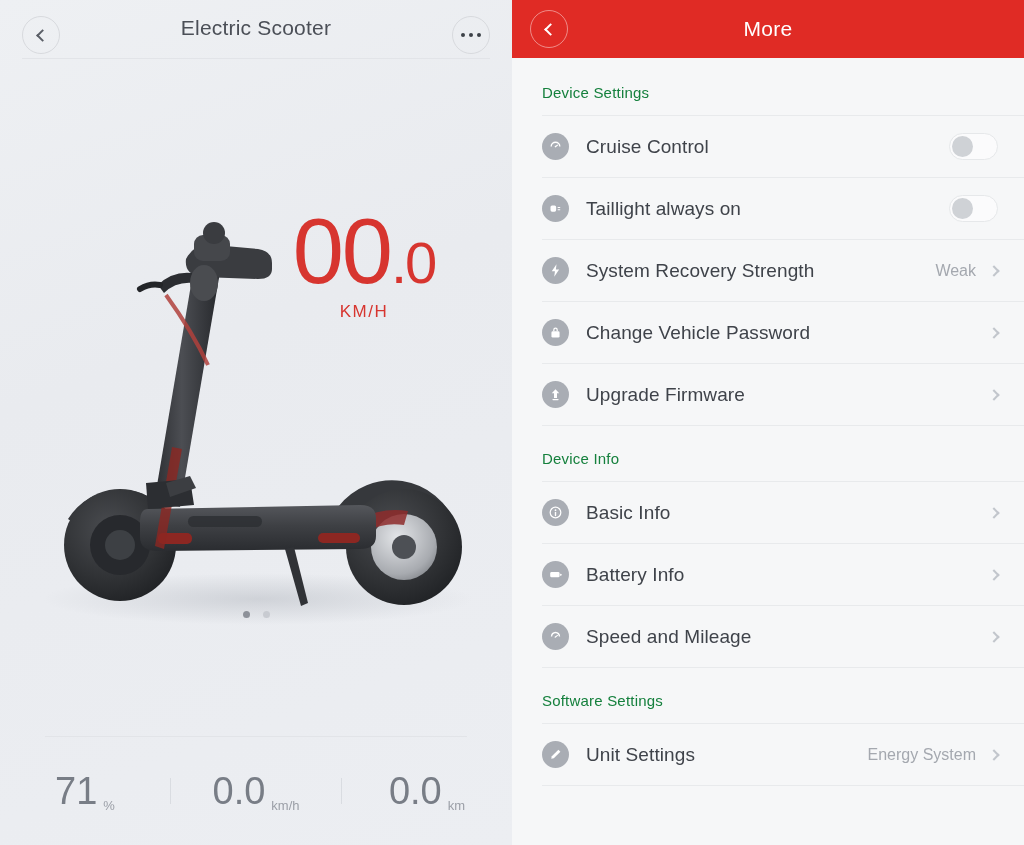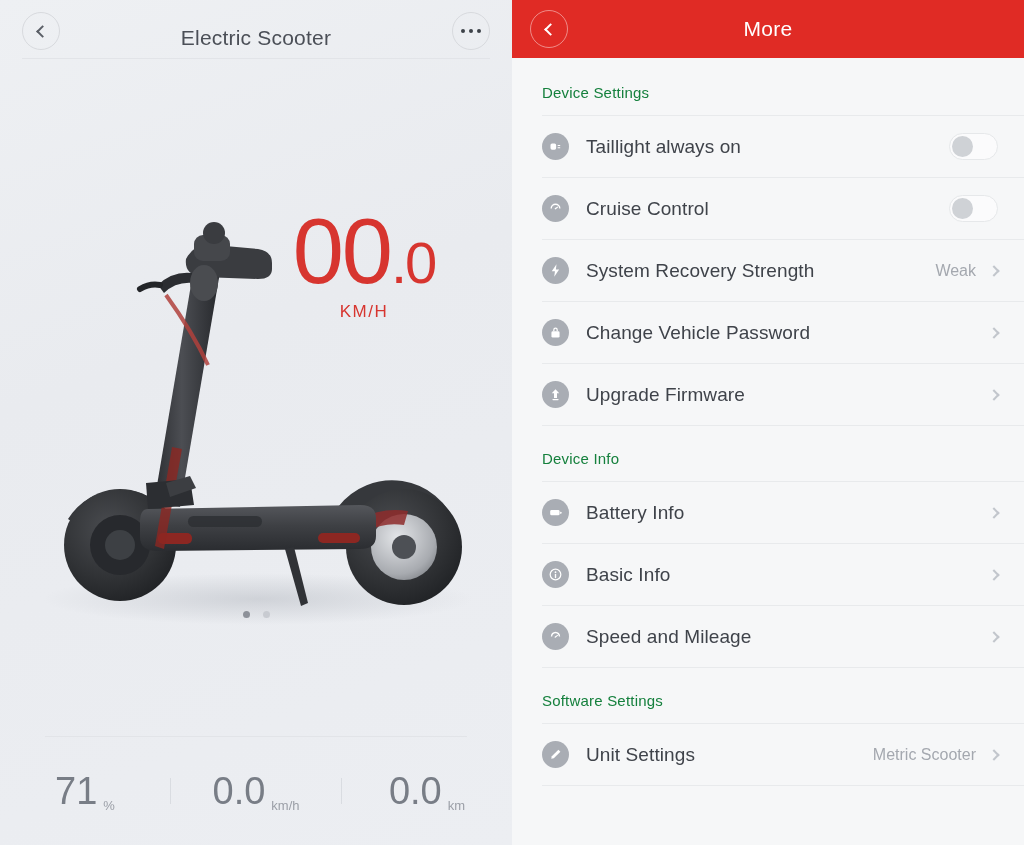--- a/index.html
+++ b/index.html
@@ -14,22 +14,22 @@
 
   
   .left-panel {
     width: 512px; height: 845px;
     position: relative;
     background: linear-gradient(160deg,#eef0f3 0%,#e9ebef 40%,#eceef2 100%);
     display: flex; flex-direction: column;
   }
   .l-header {
     height: 58px; flex: 0 0 58px;
-    display: flex; align-items: flex-end;
-    padding: 8px 22px;
+    display: flex; align-items: flex-start;
+    padding: 16px 22px;
     position: relative;
   }
   .circle-btn {
     width: 38px; height: 38px; border-radius: 50%;
     border: 1px solid #d8dade;
     display: flex; align-items: center; justify-content: center;
     background: transparent;
   }
   .chev-left {
     width: 9px; height: 9px;
@@ -293,46 +293,46 @@
       <div class="circle-btn">
         <span class="chev-left"></span>
       </div>
       <div class="r-title">More</div>
     </div>
 
     <div class="list">
 
       <div class="sec-title">Device Settings</div>
 
+      <div class="row first">
+        <span class="icon-circle">
+          <svg width="15" height="15" viewBox="0 0 24 24">
+              <path d="M12 4a8 8 0 0 0-8 8h2.2A5.8 5.8 0 0 1 12 6.2 5.8 5.8 0 0 1 17.8 12H20a8 8 0 0 0-8-8z" fill="#fff"></path>
+              <path d="M15.6 8.8l-4.3 2.5a1.1 1.1 0 1 0 1.1 1.9l4-3.1z" fill="#fff"></path>
+            </svg>
+        </span>
+        <span class="row-label">Cruise Control</span>
+        <span class="toggle">
+            <i></i>
+          </span>
+      </div>
+
       <div class="row">
         <span class="icon-circle">
           <svg width="15" height="15" viewBox="0 0 24 24">
               <rect x="4" y="7" width="9" height="10" rx="2.5" fill="#fff"></rect>
               <path d="M15.5 9.5h4v1.6h-4zM15.5 13h4v1.6h-4z" fill="#fff"></path>
             </svg>
         </span>
         <span class="row-label">Taillight always on</span>
         <span class="toggle">
             <i></i>
           </span>
       </div>
 
-      <div class="row first">
-        <span class="icon-circle">
-          <svg width="15" height="15" viewBox="0 0 24 24">
-              <path d="M12 4a8 8 0 0 0-8 8h2.2A5.8 5.8 0 0 1 12 6.2 5.8 5.8 0 0 1 17.8 12H20a8 8 0 0 0-8-8z" fill="#fff"></path>
-              <path d="M15.6 8.8l-4.3 2.5a1.1 1.1 0 1 0 1.1 1.9l4-3.1z" fill="#fff"></path>
-            </svg>
-        </span>
-        <span class="row-label">Cruise Control</span>
-        <span class="toggle">
-            <i></i>
-          </span>
-      </div>
-
       <div class="row">
         <span class="icon-circle">
           <svg width="15" height="15" viewBox="0 0 24 24">
               <path d="M13.6 2L6 13.2h5.1L10 22l7.8-11.6h-5.2z" fill="#fff"></path>
             </svg>
         </span>
         <span class="row-label">System Recovery Strength</span>
         <span class="row-value">Weak</span>
         <span class="chev-right"></span>
       </div>
@@ -355,66 +355,66 @@
               <rect x="7" y="19" width="10" height="2" rx="1" fill="#fff"></rect>
             </svg>
         </span>
         <span class="row-label">Upgrade Firmware</span>
         <span class="chev-right"></span>
       </div>
 
       <div style="border-top:1px solid #e8eaec;margin-left:30px;"></div>
 
       <div class="sec-title tight">Device Info</div>
-
-      <div class="row">
-        <span class="icon-circle">
-          <svg width="15" height="15" viewBox="0 0 24 24">
-              <rect x="3.5" y="8" width="15" height="8.5" rx="2.2" fill="#fff"></rect>
-              <rect x="19.2" y="10.6" width="2.3" height="3.4" rx="1" fill="#fff"></rect>
-            </svg>
-        </span>
-        <span class="row-label">Battery Info</span>
-        <span class="chev-right"></span>
-      </div>
 
       <div class="row first">
         <span class="icon-circle">
           <svg width="15" height="15" viewBox="0 0 24 24">
               <circle cx="12" cy="12" r="8.5" fill="none" stroke="#fff" stroke-width="2"></circle>
               <circle cx="12" cy="8.2" r="1.4" fill="#fff"></circle>
               <rect x="10.9" y="10.8" width="2.2" height="7" rx="1.1" fill="#fff"></rect>
             </svg>
         </span>
         <span class="row-label">Basic Info</span>
         <span class="chev-right"></span>
       </div>
 
       <div class="row">
         <span class="icon-circle">
           <svg width="15" height="15" viewBox="0 0 24 24">
+              <rect x="3.5" y="8" width="15" height="8.5" rx="2.2" fill="#fff"></rect>
+              <rect x="19.2" y="10.6" width="2.3" height="3.4" rx="1" fill="#fff"></rect>
+            </svg>
+        </span>
+        <span class="row-label">Battery Info</span>
+        <span class="chev-right"></span>
+      </div>
+
+      <div class="row">
+        <span class="icon-circle">
+          <svg width="15" height="15" viewBox="0 0 24 24">
               <path d="M12 4.5A8 8 0 0 0 4.5 12h2.2A5.8 5.8 0 0 1 12 6.7 5.8 5.8 0 0 1 17.3 12h2.2A8 8 0 0 0 12 4.5z" fill="#fff"></path>
               <path d="M15.4 9.2l-4.2 2.6a1.1 1.1 0 1 0 1.2 1.8l3.8-3.2z" fill="#fff"></path>
             </svg>
         </span>
         <span class="row-label">Speed and Mileage</span>
         <span class="chev-right"></span>
       </div>
 
       <div style="border-top:1px solid #e8eaec;margin-left:30px;"></div>
 
       <div class="sec-title tight">Software Settings</div>
 
       <div class="row first">
         <span class="icon-circle">
           <svg width="15" height="15" viewBox="0 0 24 24">
               <path d="M16.6 4.2l3.2 3.2L9.3 17.9l-4.2 1 1-4.2z" fill="#fff"></path>
             </svg>
         </span>
         <span class="row-label">Unit Settings</span>
-        <span class="row-value">Metric Scooter</span>
+        <span class="row-value">Energy System</span>
         <span class="chev-right"></span>
       </div>
 
       <div style="border-top:1px solid #e8eaec;margin-left:30px;"></div>
     </div>
   </div>
 </div>
 
 </body></html>

